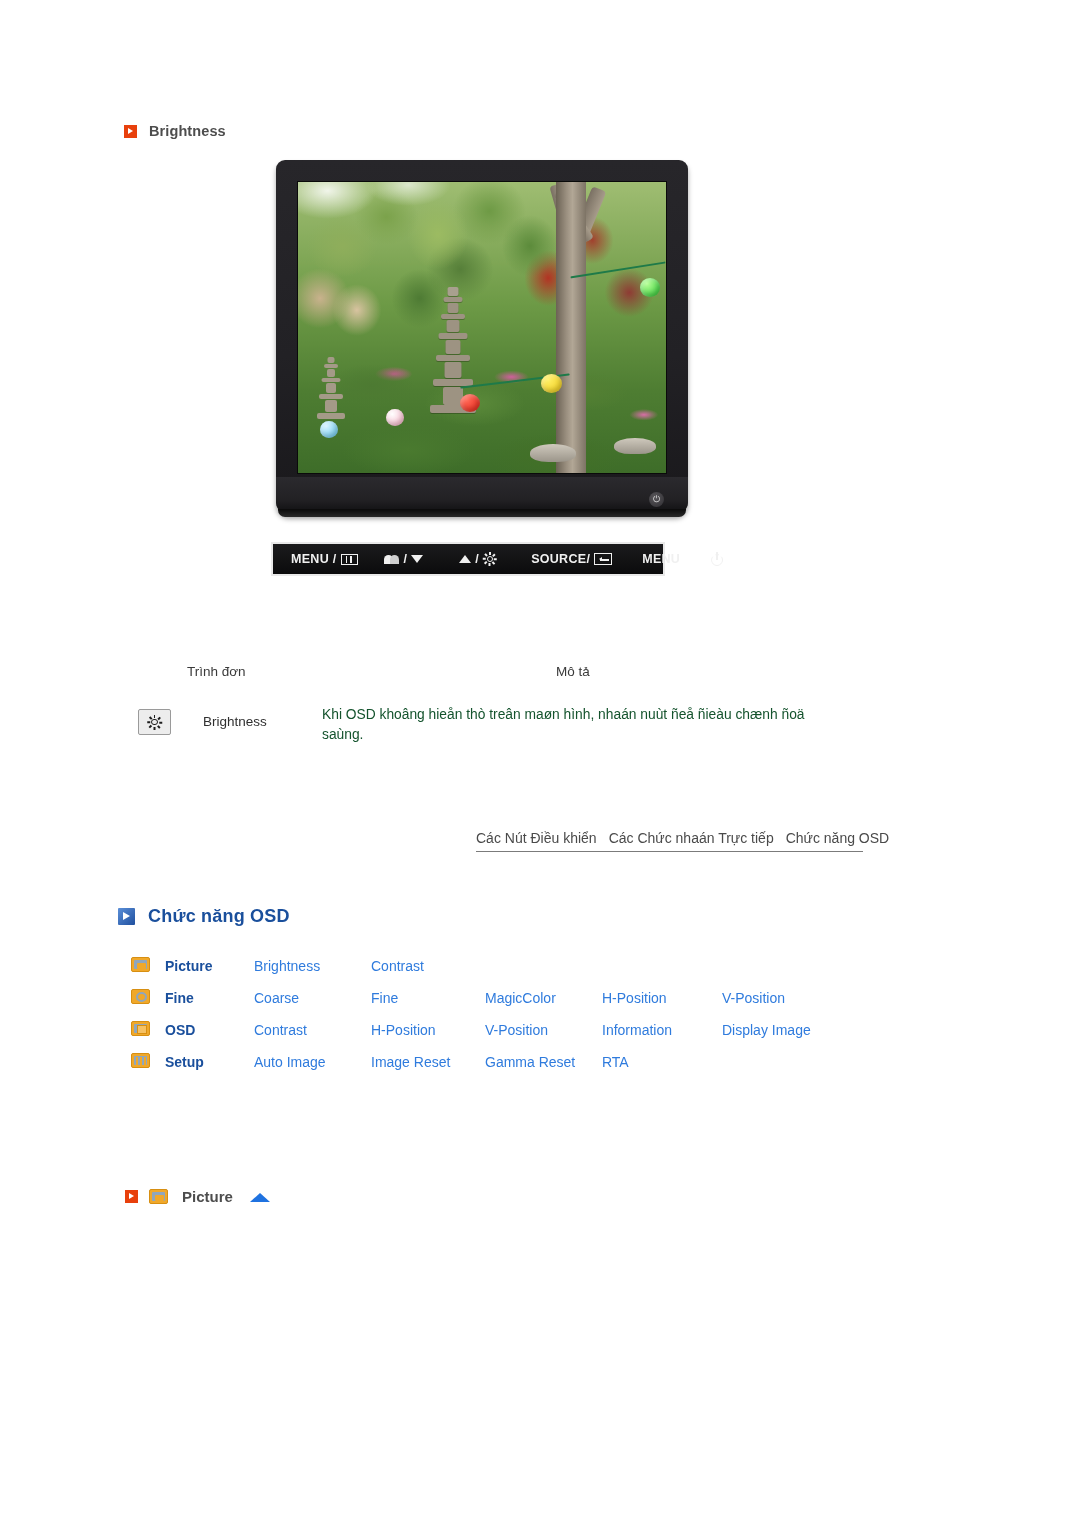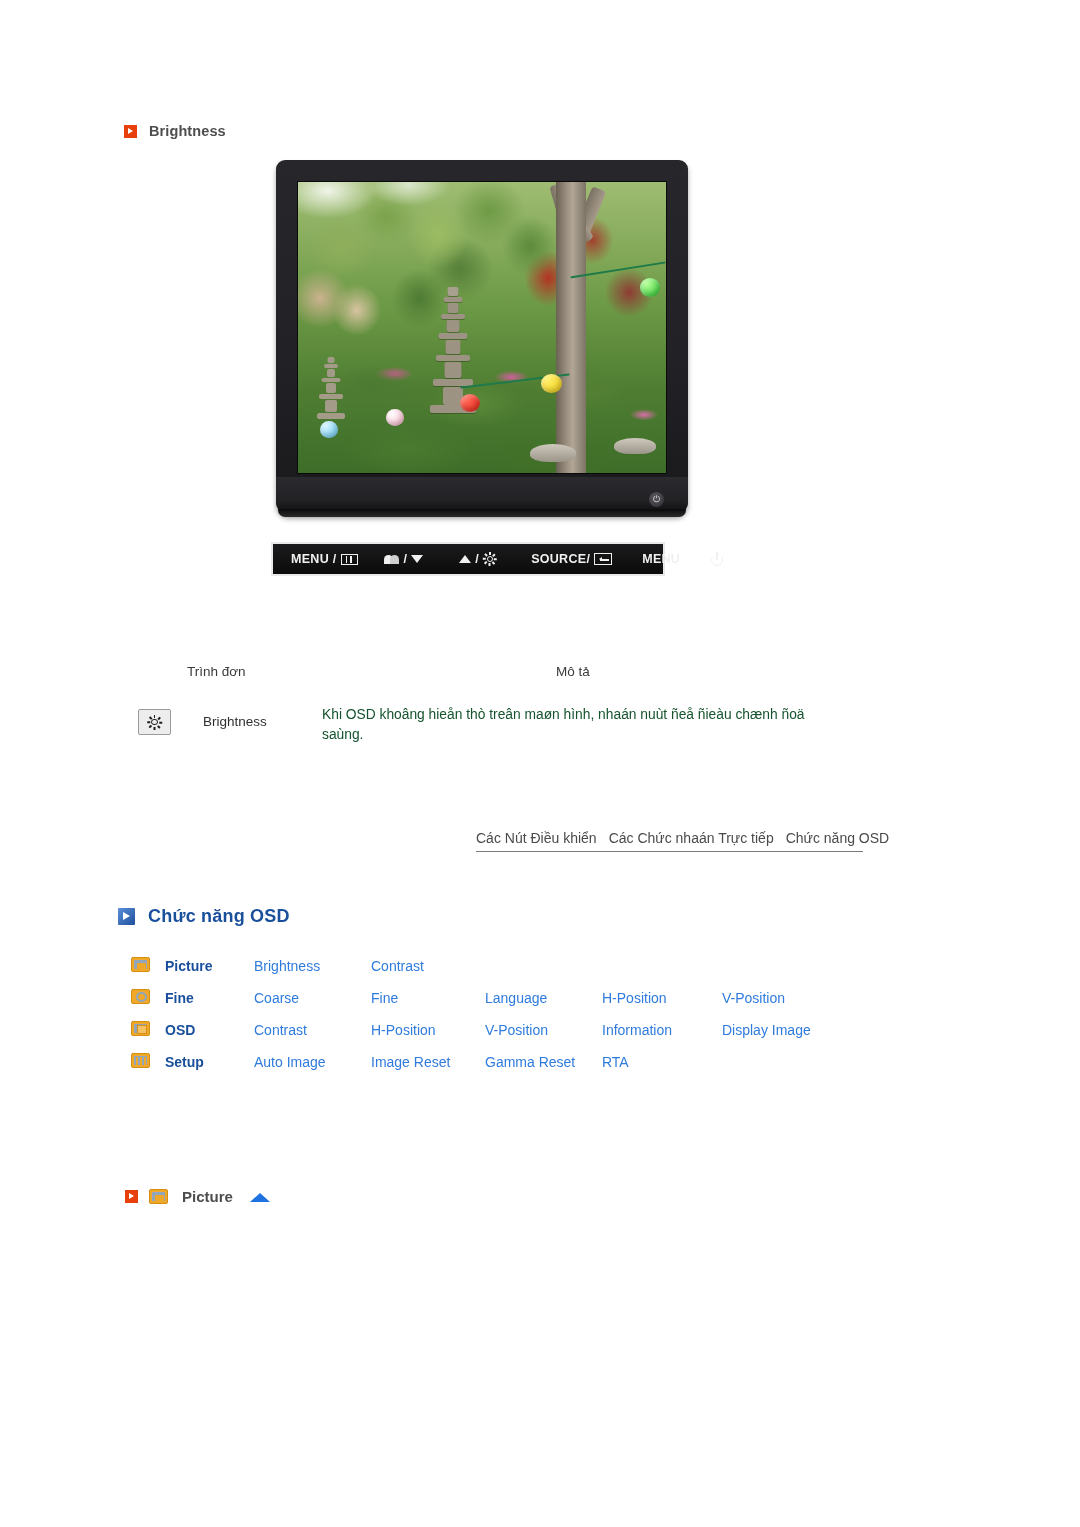--- a/index.html
+++ b/index.html
@@ -631,21 +631,21 @@
     <td class="c-i1"><span>Brightness</span></td>
     <td class="c-i2"><span>Contrast</span></td>
     <td class="c-i3"><span></span></td>
     <td class="c-i4"><span></span></td>
   </tr>
   <tr>
     <td class="c-icon"><span class="mini m-image"></span></td>
     <td class="c-cat">Fine</td>
     <td class="c-i1"><span>Coarse</span></td>
     <td class="c-i2"><span>Fine</span></td>
-    <td class="c-i3"><span>Language</span></td>
+    <td class="c-i3"><span>MagicColor</span></td>
     <td class="c-i4"><span>H-Position</span></td>
     <td><span>V-Position</span></td>
   </tr>
   <tr>
     <td class="c-icon"><span class="mini m-osd"></span></td>
     <td class="c-cat">OSD</td>
     <td class="c-i1"><span>Contrast</span></td>
     <td class="c-i2"><span>H-Position</span></td>
     <td class="c-i3"><span>V-Position</span></td>
     <td class="c-i4"><span>Information</span></td>

